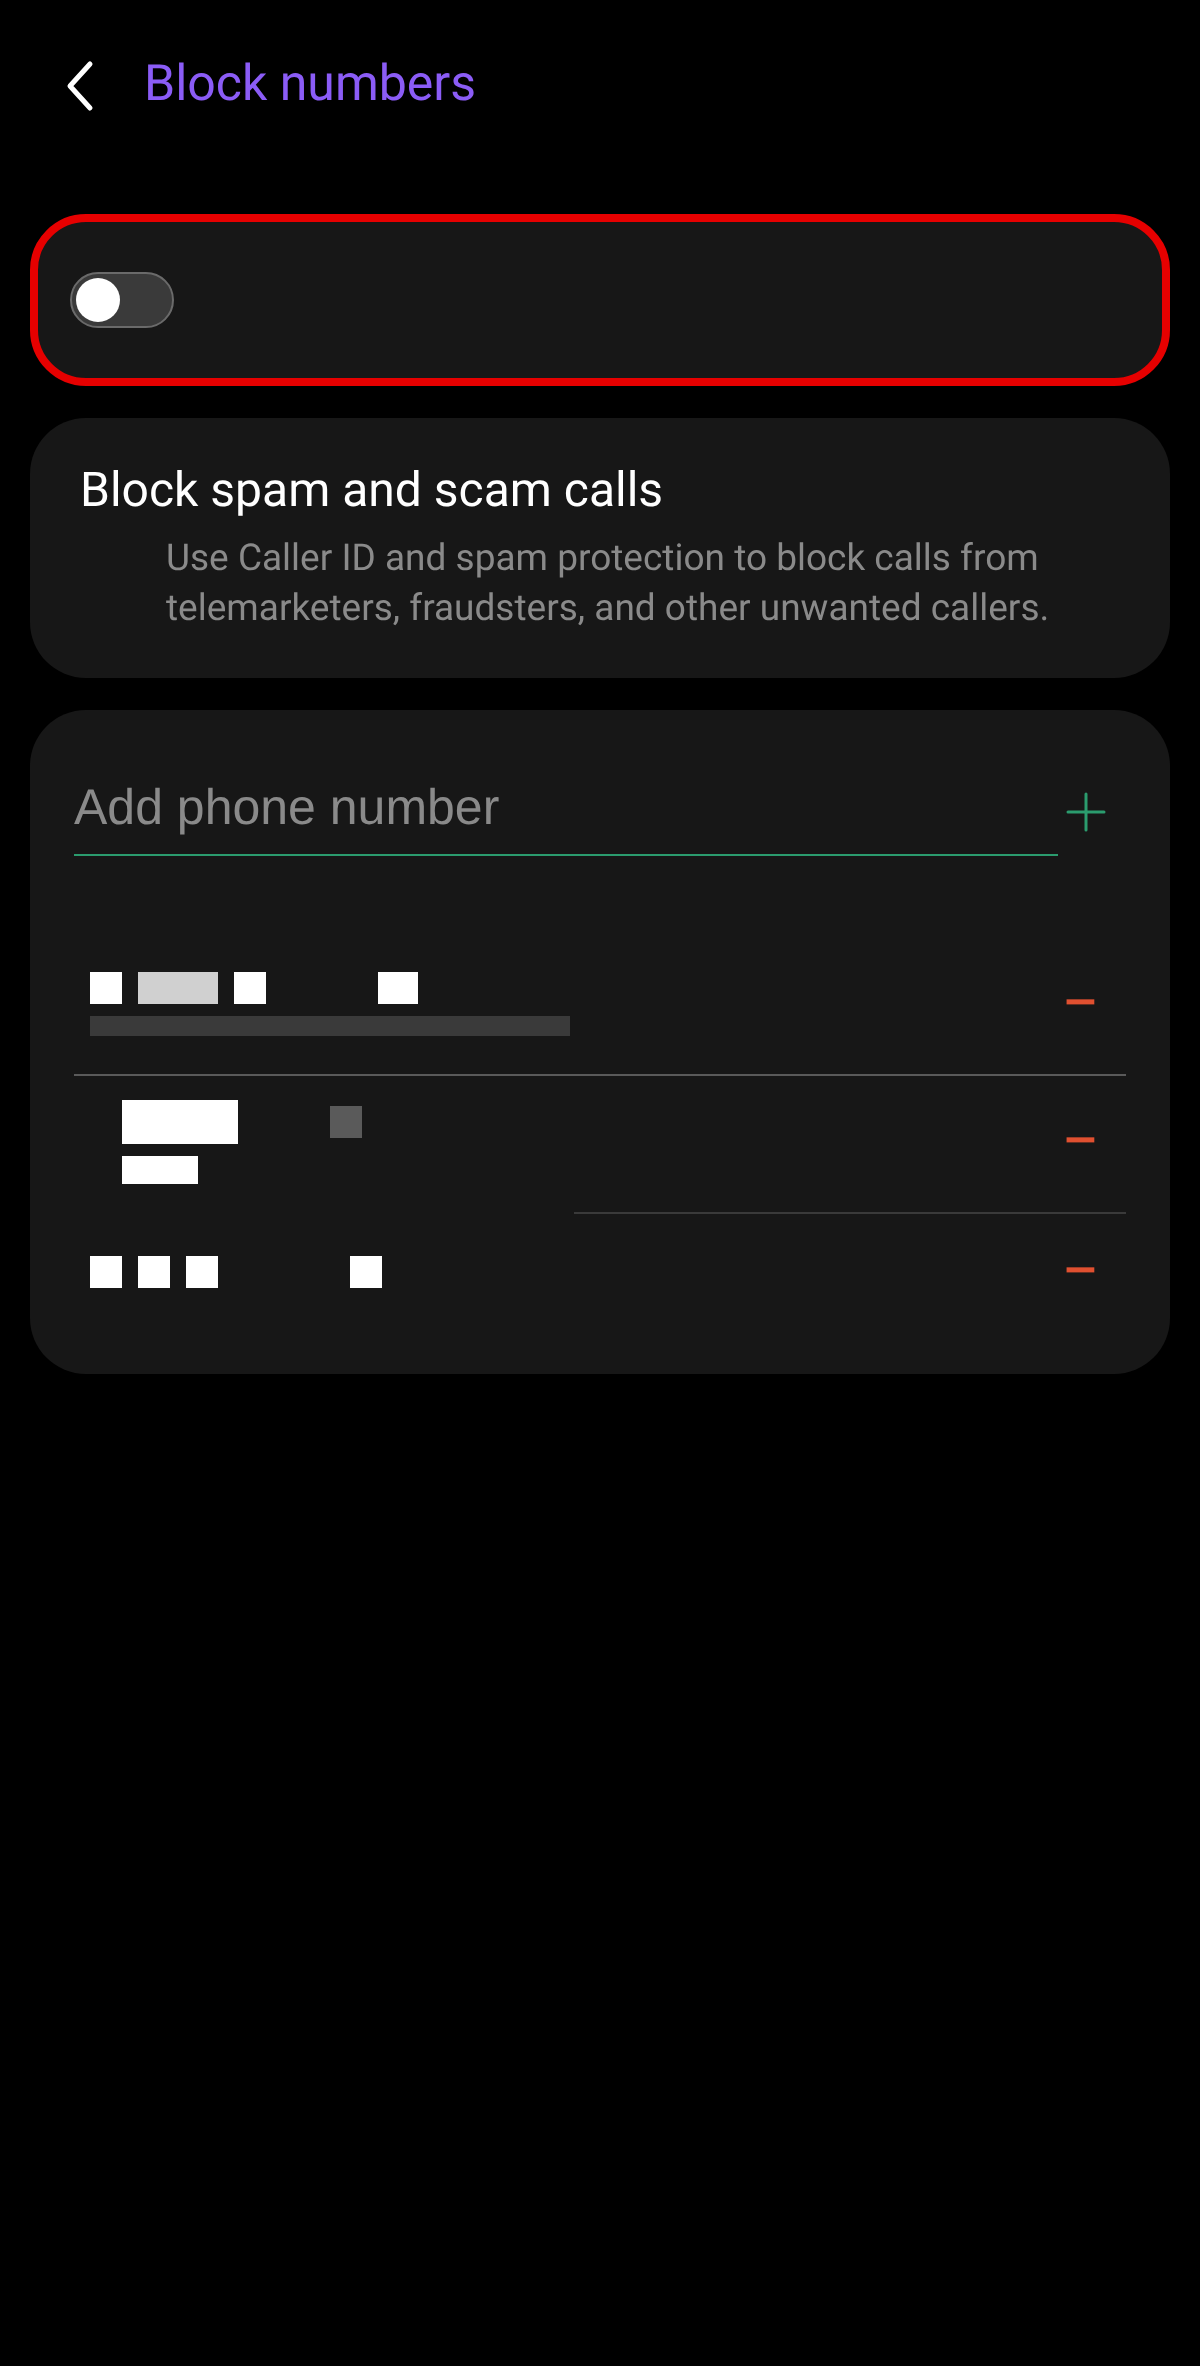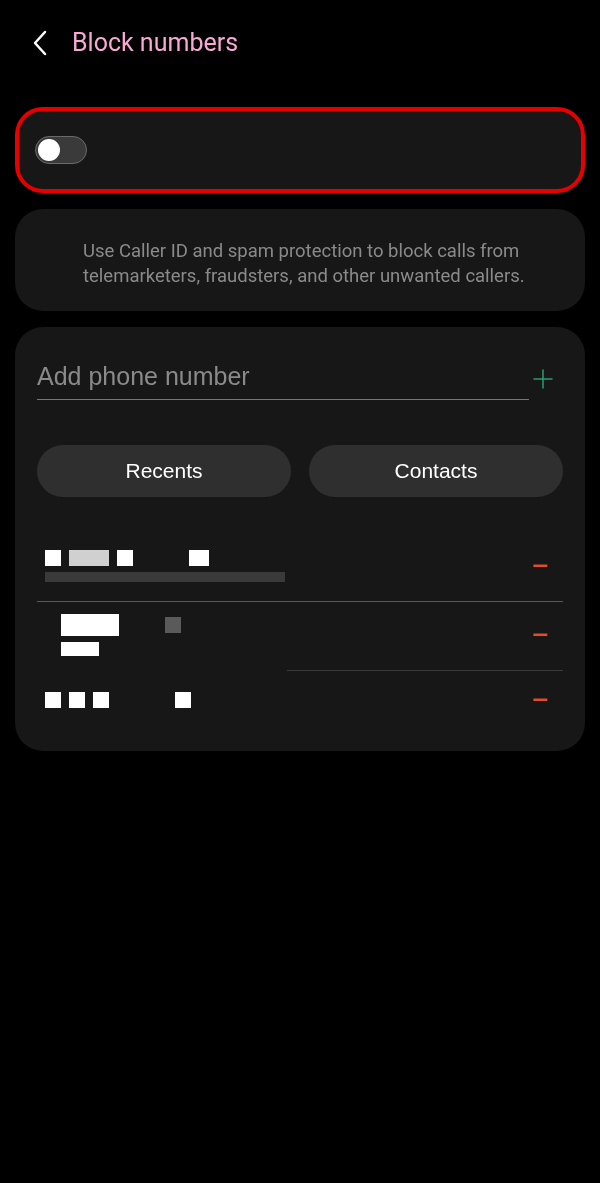--- a/index.html
+++ b/index.html
@@ -28,21 +28,21 @@
       align-items: center;
       justify-content: center;
     }
     .back-arrow svg {
       width: 16px;
       height: 26px;
     }
     .page-title {
       font-size: 25px;
       font-weight: 400;
-      color: #f9a8d4;
+      color: #8b5cf6;
     }
     .card {
       background: #171717;
       border-radius: 28px;
       margin: 0 15px 16px 15px;
       padding: 22px 25px;
     }
     .card-highlighted {
       border: 4px solid #e60000;
       margin-top: 30px;
@@ -189,37 +189,34 @@
   <div class="page-title">Block numbers</div>
 </div>
 
 <div class="card card-highlighted">
   <div class="toggle">
     <div class="toggle-knob"></div>
   </div>
 </div>
 
 <div class="card">
+  <div class="setting-title">Block spam and scam calls</div>
   <div class="setting-subtitle">Use Caller ID and spam protection to block calls from telemarketers, fraudsters, and other unwanted callers.</div>
 </div>
 
 <div class="card main-card">
   <div class="input-row">
     <input class="phone-input" type="text" placeholder="Add phone number" style="">
     <div class="plus-icon">
       <svg width="24" height="24" viewBox="0 0 24 24">
         <path d="M 12 3 L 12 21 M 3 12 L 21 12" stroke="#2b9c6e" stroke-width="1.5" stroke-linecap="round"></path>
       </svg>
     </div>
   </div>
 
-  <div class="tabs">
-    <button class="tab-button">Recents</button>
-    <button class="tab-button">Contacts</button>
-  </div>
 
   <div class="blocked-list">
     <div class="blocked-item">
       <div class="blocked-info">
         <div class="redacted-row">
           <div class="redact" style="width:16px"></div>
           <div class="redact" style="width:40px;background:#d0d0d0"></div>
           <div class="redact" style="width:16px"></div>
           <div style="width:40px"></div>
           <div class="redact" style="width:20px"></div>

